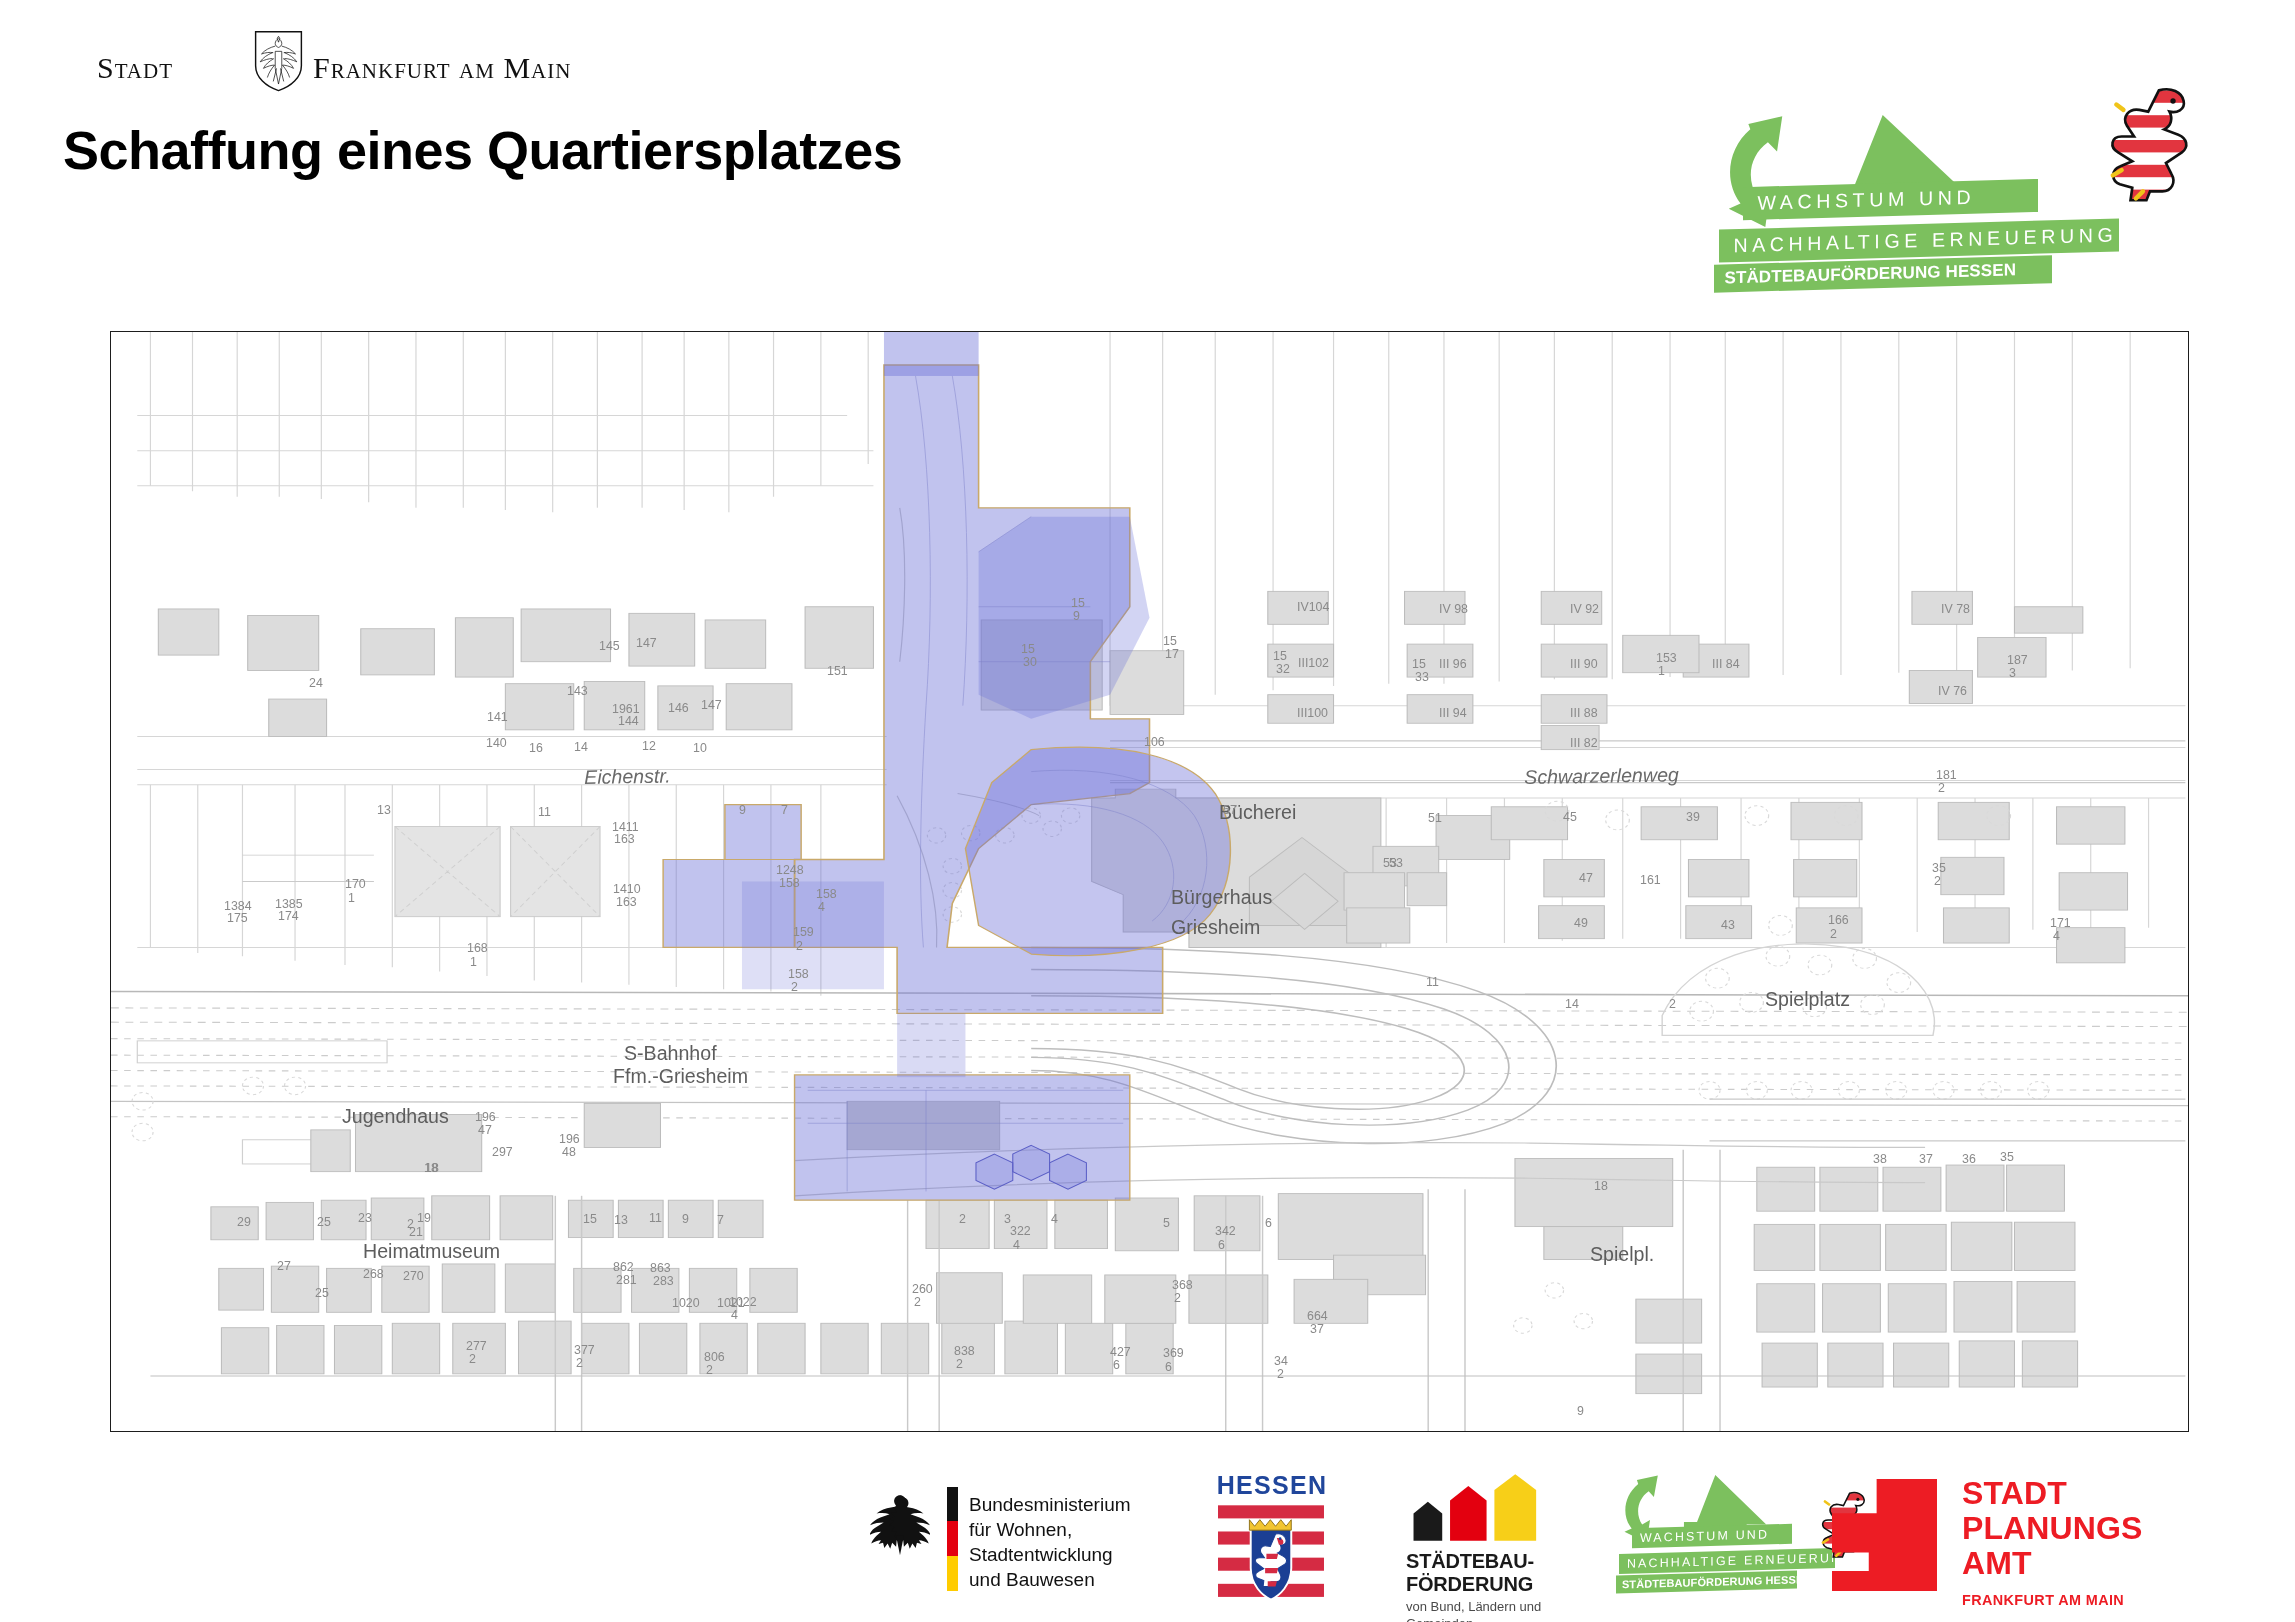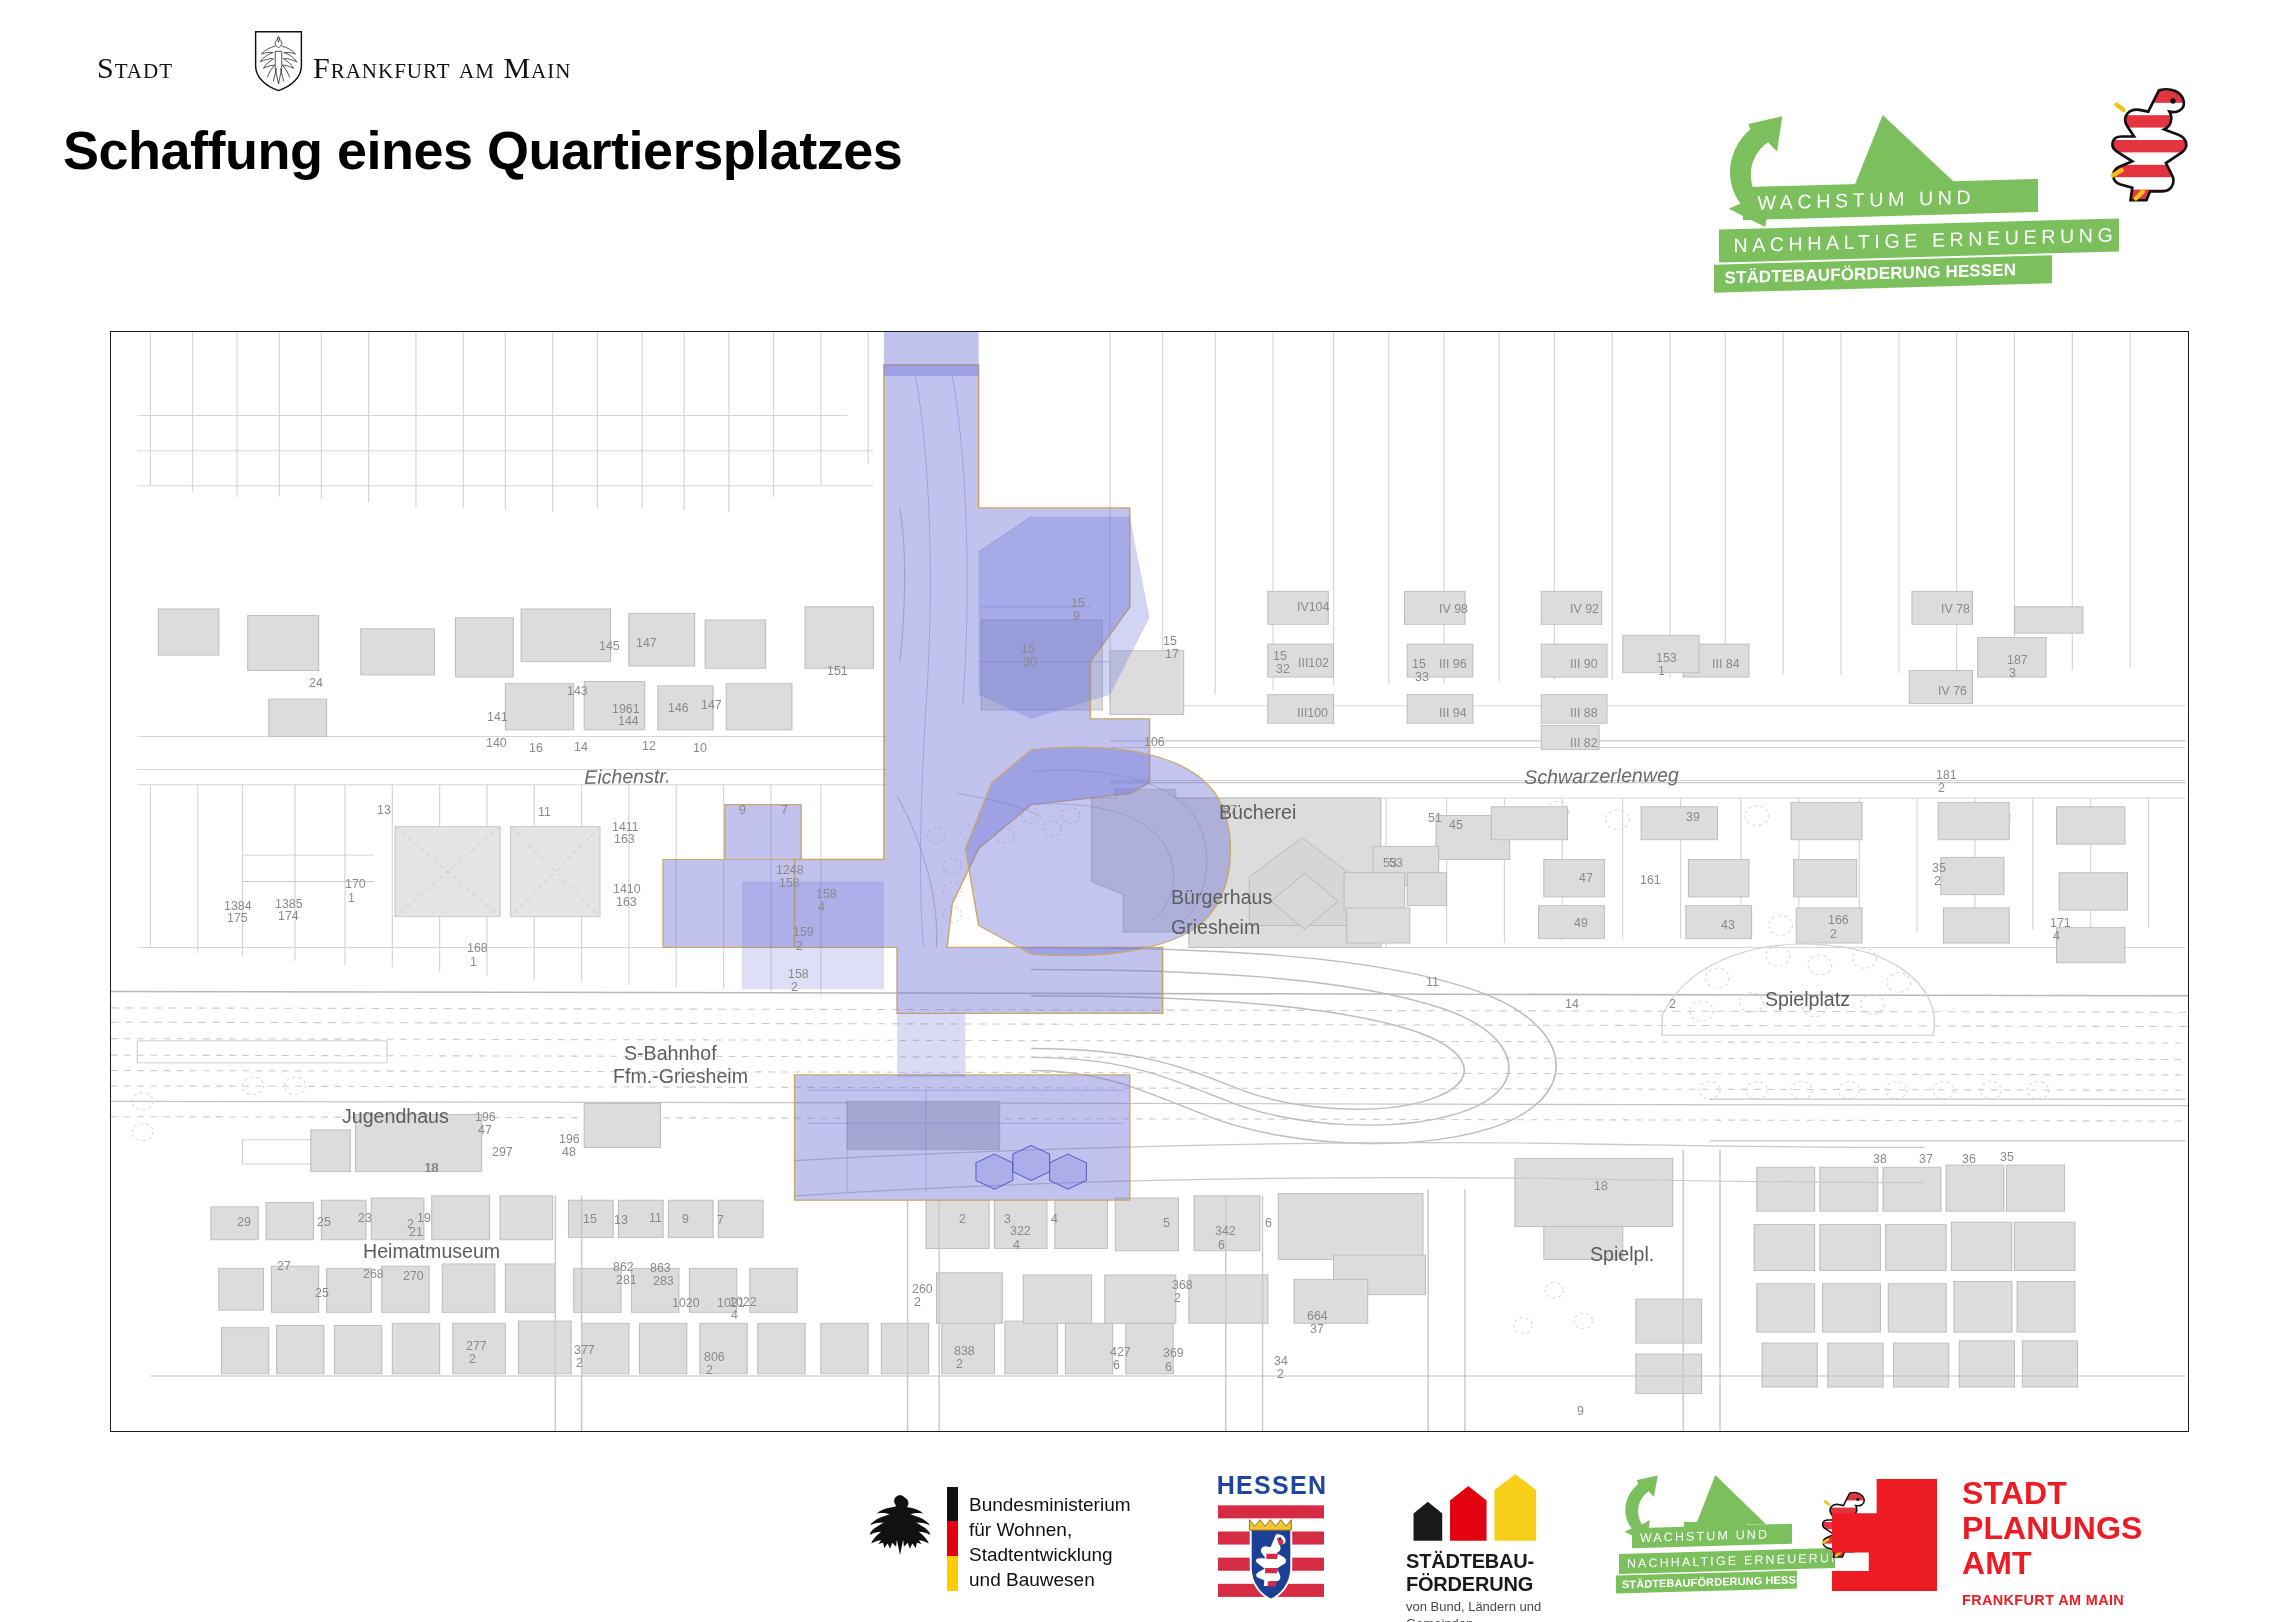--- a/index.html
+++ b/index.html
@@ -559,21 +559,21 @@
       <div class="mlabel small" style="left: 359px; top: 623px;">1</div>
       <div class="mlabel small" style="left: 682px; top: 593px;">159</div>
       <div class="mlabel small" style="left: 685px; top: 607px;">2</div>
       <div class="mlabel small" style="left: 677px; top: 635px;">158</div>
       <div class="mlabel small" style="left: 680px; top: 648px;">2</div>
       <div class="mlabel small" style="left: 705px; top: 555px;">158</div>
       <div class="mlabel small" style="left: 707px; top: 568px;">4</div>
       <div class="mlabel small" style="left: 1112px; top: 471px;">57</div>
       <div class="mlabel small" style="left: 1317px; top: 479px;">51</div>
       <div class="mlabel small" style="left: 1272px; top: 524px;">53</div>
-      <div class="mlabel small" style="left: 1338px; top: 478px; margin-top: 8px;">45</div>
+      <div class="mlabel small" style="left: 1452px; top: 478px;">45</div>
       <div class="mlabel small" style="left: 1575px; top: 478px;">39</div>
       <div class="mlabel small" style="left: 1468px; top: 539px;">47</div>
       <div class="mlabel small" style="left: 1529px; top: 541px;">161</div>
       <div class="mlabel small" style="left: 1463px; top: 584px;">49</div>
       <div class="mlabel small" style="left: 1610px; top: 586px;">43</div>
       <div class="mlabel small" style="left: 1717px; top: 581px;">166</div>
       <div class="mlabel small" style="left: 1719px; top: 595px;">2</div>
       <div class="mlabel small" style="left: 1545px; top: 319px;">153</div>
       <div class="mlabel small" style="left: 1547px; top: 332px;">1</div>
       <div class="mlabel small" style="left: 1896px; top: 321px;">187</div>

